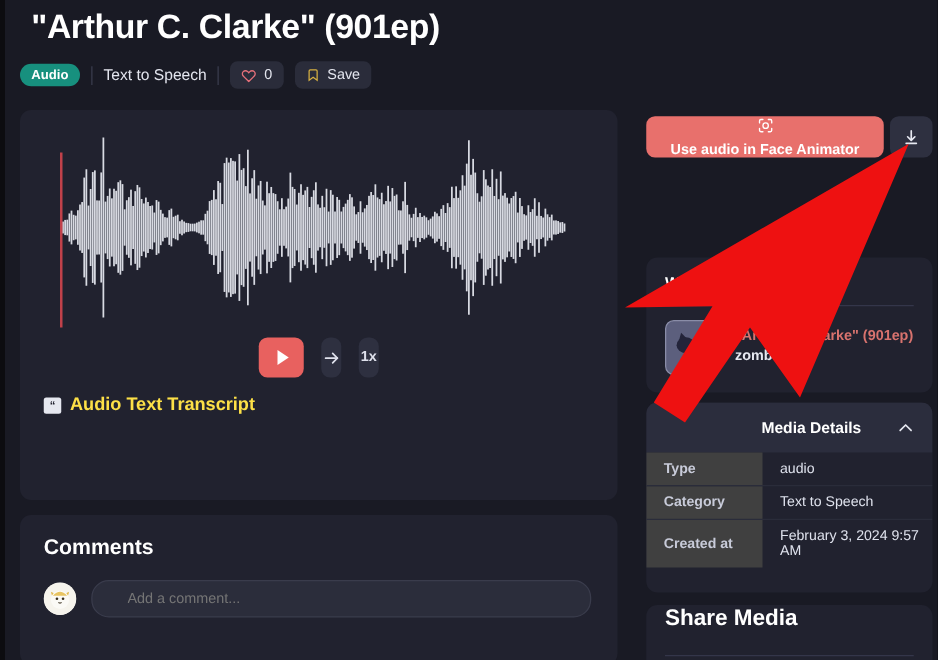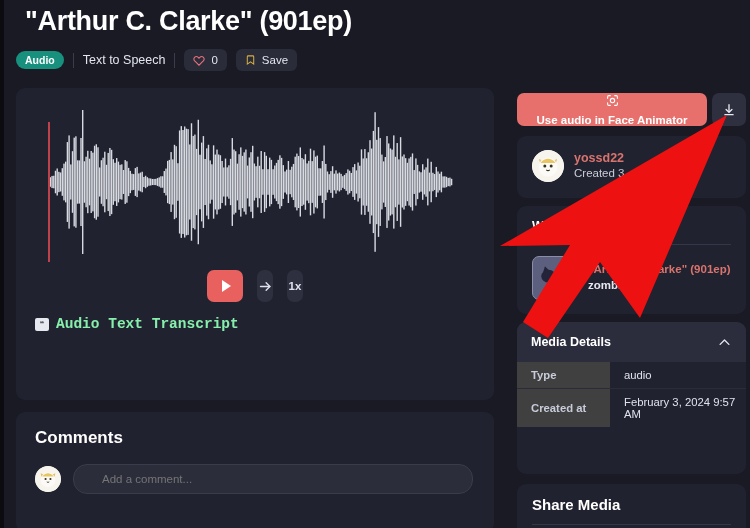--- a/index.html
+++ b/index.html
@@ -82,21 +82,21 @@
   .transcript-head {
     position: absolute; left: 19px; top: 228px;
     display: flex; align-items: center; gap: 7px;
   }
   .tr-icon {
     width: 14px; height: 13px; border-radius: 2px;
     background: #e6e8f0; color: #21222f;
     font-size: 9px; font-weight: 700; line-height: 12px;
     text-align: center;
   }
-  .transcript-title { font-size: 14.5px; font-weight: 700; color: #86efac; font-family: Liberation Mono, monospace; }
+  .transcript-title { font-size: 14.5px; font-weight: 700; color: #fde047; }
   .transcript-body {
     position: absolute; left: 19px; top: 251px; width: 445px;
     font-size: 12.3px; line-height: 1.55; color: #cfd2de;
   }
 
   #comments-card {
     position: absolute; left: 12px; top: 412px;
     width: 478px; height: 120px;
   }
   .comments-title {
@@ -172,40 +172,41 @@
   .weight-name { font-size: 11.5px; font-weight: 700; color: #d9736e; line-height: 1.35; }
   .weight-sub { font-size: 11.5px; font-weight: 700; color: #e6e8f0; line-height: 1.35; }
 
   #details-card {
     position: absolute; left: 513px; top: 322px;
     width: 229px; height: 152px;
     border-radius: 9px; overflow: hidden; background: #21222f;
   }
   .details-head {
     height: 40px; background: #2b2d3d;
-    display: flex; align-items: center; justify-content: space-between;
+    display: flex; align-items: center; justify-content: flex-end;
     padding: 12px 14px;
+    gap: 28px;
   }
   .details-head span { font-size: 12.5px; font-weight: 700; color: #ffffff; }
   .dtable { width: 100%; border-collapse: collapse; }
   .dtable td {
     font-size: 11.3px; padding: 7px 0 7px 14px;
     border-bottom: 1px solid #2a2c3a;
   }
   .dtable tr:last-child td { border-bottom: none; }
   .dtable td.k { width: 93px; color: #c8cbd9; font-weight: 700; background: #404040; }
   .dtable td.v { color: #dfe2ed; }
 
   #share-card {
     position: absolute; left: 513px; top: 484px;
     width: 229px; height: 56px;
   }
   .share-title {
-    position: absolute; left: 15px; top: 12px;
-    font-size: 15px; font-weight: 700; color: #ffffff;
+    position: absolute; left: 15px; top: 0;
+    font-size: 18px; font-weight: 700; color: #ffffff;
   }
   .share-sep {
     position: absolute; left: 15px; top: 40px;
     width: 199px; height: 1px; background: #34364a;
   }
 
   
   #arrow-overlay {
     position: absolute; left: 0; top: 0;
     width: 750px; height: 528px; pointer-events: none;
@@ -545,40 +546,20 @@
   <button class="btn-dl">
     <span class="dl">
       <svg width="14" height="14" viewBox="0 0 24 24" fill="none" stroke="#e7e9f2" stroke-width="2.3" stroke-linecap="round" stroke-linejoin="round">
         <path d="M12 3v12"></path>
           <polyline points="7 11 12 16 17 11"></polyline>
           <line x1="5" y1="20" x2="19" y2="20"></line>
       </svg>
     </span>
   </button>
 
-  <div class="card" id="user-card">
-    <div class="user-inner">
-      <div class="avatar">
-        <svg viewBox="0 0 32 32" width="32" height="32">
-          <circle cx="16" cy="16" r="16" fill="#f6f4ed"></circle>
-          <path d="M7 9l2 7 4-4z" fill="#e0b84c"></path>
-          <path d="M25 9l-2 7-4-4z" fill="#e0b84c"></path>
-          <ellipse cx="16" cy="17" rx="9.5" ry="9.5" fill="#fbfaf6"></ellipse>
-          <path d="M8.5 13c2-3.2 5.3-4.2 7.5-4.2s5.5 1 7.5 4.2" fill="#e8c462"></path>
-          <circle cx="12.8" cy="16" r="1.5" fill="#3a3020"></circle>
-          <circle cx="19.2" cy="16" r="1.5" fill="#3a3020"></circle>
-          <path d="M14.3 19.8q1.7 1.7 3.4 0" stroke="#3a3020" stroke-width="1.1" fill="none"></path>
-        </svg>
-      </div>
-      <div>
-        <div class="uname">yossd22</div>
-        <div class="ucreated">Created 3</div>
-      </div>
-    </div>
-  </div>
 
   <div class="card" id="weight-card">
     <div class="weight-title">Weight Used</div>
     <div class="weight-sep"></div>
     <div class="weight-row">
       <div class="weight-thumb">
         <svg viewBox="0 0 44 44" width="40" height="40">
           <path d="M10 16l2-7 5 5z" fill="#23243a"></path>
           <path d="M30 16l3-6 1 7z" fill="#23243a"></path>
           <ellipse cx="16" cy="20" rx="8" ry="7" fill="#23243a"></ellipse>
@@ -604,20 +585,24 @@
           </svg>
       </span>
     </div>
     <table class="dtable">
       <tbody id="details-body">
           <tr>
             <td class="k">Type</td>
             <td class="v">audio</td>
           </tr>
           <tr>
+            <td class="k">Category</td>
+            <td class="v">Text to Speech</td>
+          </tr>
+          <tr>
             <td class="k">Created at</td>
             <td class="v">February 3, 2024 9:57 AM</td>
           </tr>
         </tbody>
     </table>
   </div>
 
   <div class="card" id="share-card">
     <div class="share-title">Share Media</div>
     <div class="share-sep"></div>

